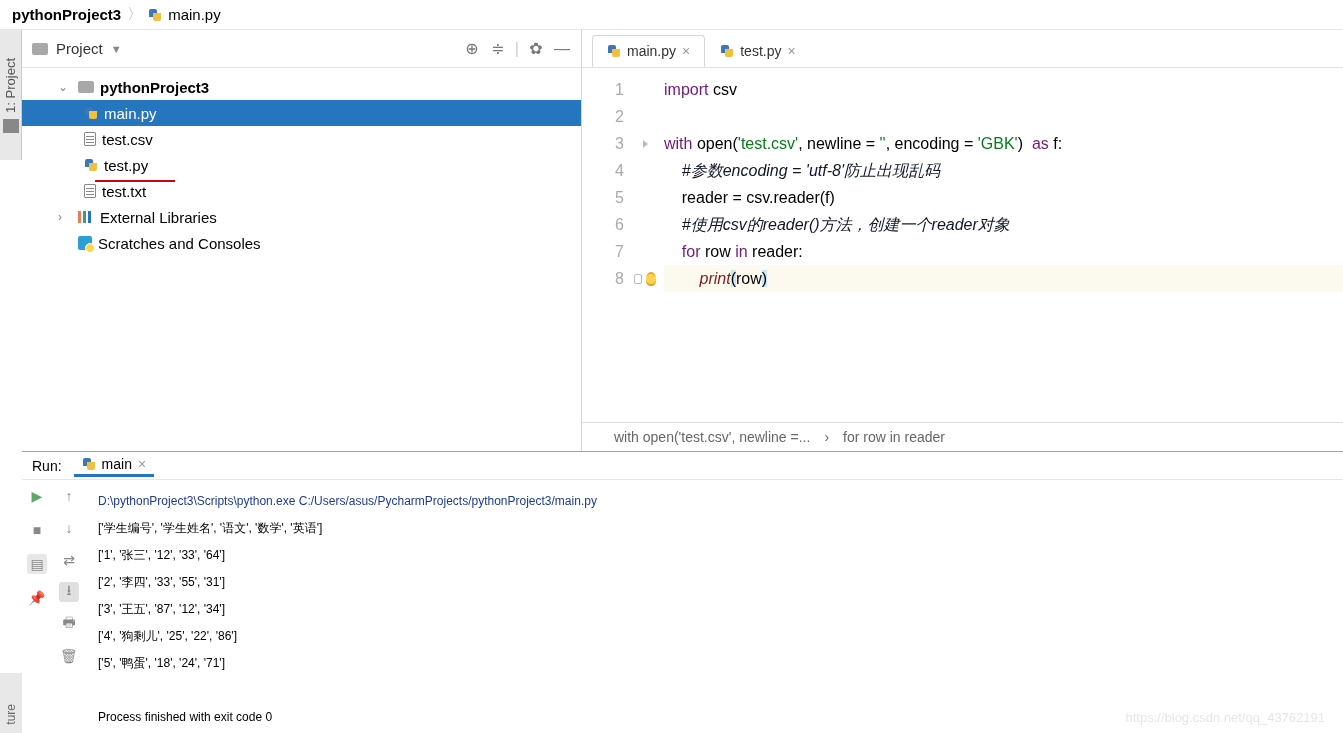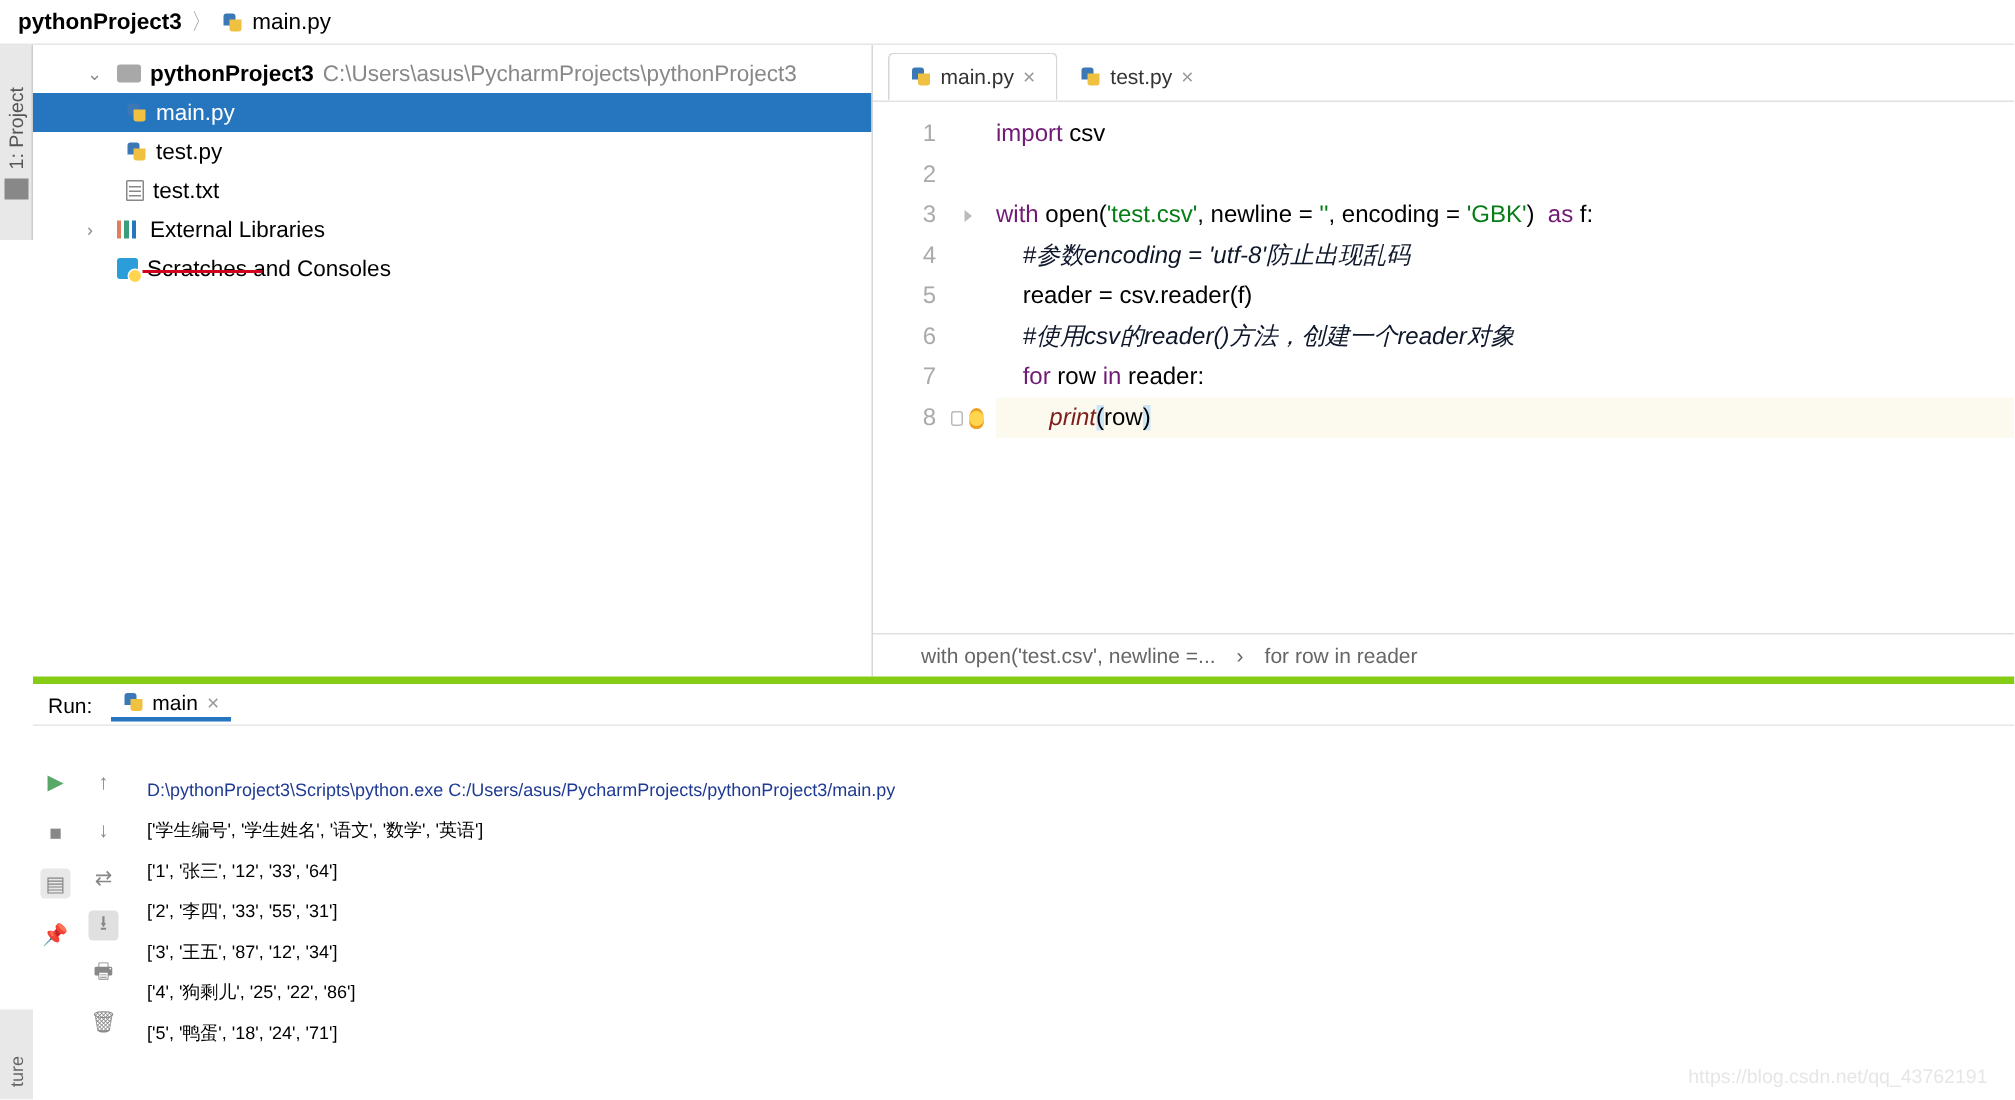--- a/index.html
+++ b/index.html
@@ -60,21 +60,21 @@
 .str { color:#067d17; }
 .com { color:#0f172a; font-style:italic; }
 .fn { color:#000; }
 .builtin { color:#7f1d1d; font-style:italic; }
 .code .hl-line { background:#fcfaee; display:inline-block; width:100%; }
 .code .cursor-bg { background:#cde6f7; }
 
 .crumbline { border-top:1px solid #e0e0e0; padding:6px 32px; font-size:14px; color:#666; display:flex; gap:14px; align-items:center; }
 
 
-.run-panel { position:absolute; left:22px; right:0; bottom:0; height:282px; border-top:5px solid #84cc16; display:flex; flex-direction:column; background:#fff;gap:21px; }
+.run-panel { position:absolute; left:22px; right:0; bottom:0; height:282px; border-top:1px solid #84cc16; display:flex; flex-direction:column; background:#fff; }
 .run-header { display:flex; align-items:center; height:28px; padding:0 10px; gap:12px; font-size:14px; border-bottom:1px solid #e6e6e6; }
 .run-tab { display:flex; align-items:center; gap:6px; background:#fff; padding:2px 8px; border-bottom:3px solid #2675bf; }
 .run-tab .close { color:#999; }
 .run-body { display:flex; flex:1; overflow:hidden; }
 .run-side { width:30px; display:flex; flex-direction:column; align-items:center; padding-top:6px; gap:14px; }
 .run-side2 { width:34px; display:flex; flex-direction:column; align-items:center; padding-top:6px; gap:12px; }
 .ricon { width:20px; height:20px; display:flex; align-items:center; justify-content:center; font-size:14px; color:#888; cursor:pointer; }
 .play { color:#59a869; }
 .console { flex:1; padding:8px 12px; font-family:"Consolas",monospace; font-size:12px; line-height:27px; white-space:pre; color:#000; overflow:auto; }
 .console .path { color:#1f3a93; }
@@ -93,30 +93,44 @@
 </div>
 
 <div class="side-tab">
   <span class="rot">1: Project</span>
   <span class="tiny-icon"></span>
 </div>
 
 <div class="workspace">
 
   <div class="project-pane">
+    <div class="proj-toolbar">
+      <span class="icon-folder"></span>
+      <span class="proj-title">Project</span>
+      <span style="color:#888;font-size:11px">▼</span>
+      <span class="spacer"></span>
+      <span class="tb-icon">⊕</span>
+      <span class="tb-icon">≑</span>
+      <span style="color:#ccc">|</span>
+      <span class="tb-icon">✿</span>
+      <span class="tb-icon">—</span>
+    </div>
     <div class="tree">
       <div class="tree-row indent-1">
         <span class="tw">⌄</span>
         <span class="icon-folder"></span>
         <b>pythonProject3</b>
-        <span class="gray">C:\Users\asus\PycharmProjects\pythonProject3</span>
       </div>
       <div class="tree-row indent-2 sel">
         <span class="icon-py"></span>
         <span>main.py</span>
+      </div>
+      <div class="tree-row indent-2">
+        <span class="icon-file"></span>
+        <span>test.csv</span>
       </div>
       <div class="tree-row indent-2">
         <span class="icon-py"></span>
         <span>test.py</span>
       </div>
       <div class="tree-row indent-2">
         <span class="icon-file"></span>
         <span>test.txt</span>
       </div>
       <div class="tree-row indent-1">

